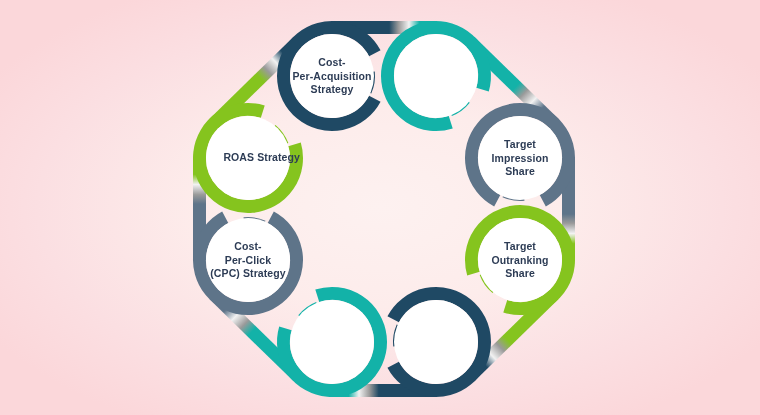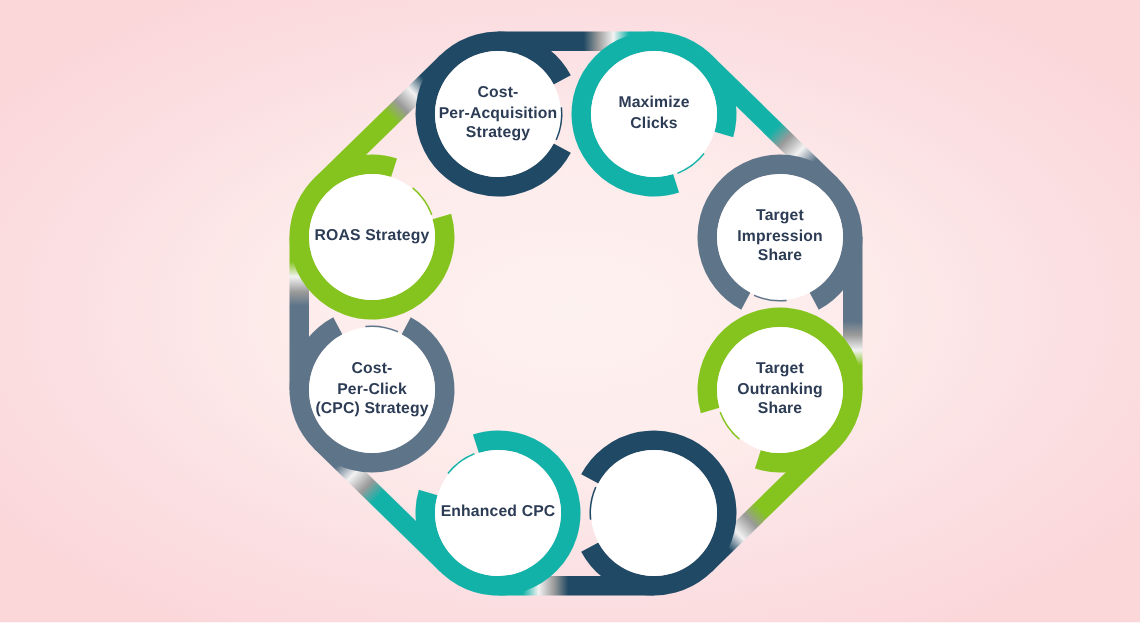--- a/index.html
+++ b/index.html
@@ -36,21 +36,21 @@
     pointer-events: none;
   }
   
   .n0 { left: 332px; top: 76px; }
   .n1 { left: 436px; top: 76px; }
   .n2 { left: 520px; top: 158px; }
   .n3 { left: 520px; top: 260px; }
   .n4 { left: 436px; top: 342px; }
   .n5 { left: 332px; top: 342px; }
   .n6 { left: 248px; top: 260px; }
-  .n7 { left: 248px; top: 158px; }
+  .n7 { left: 248px; top: 158px; text-align: right; }
 </style>
 </head>
 <body>
 
 <div class="stage">
   <svg id="octagon-svg" width="760" height="415" viewBox="0 0 760 415">
       <defs>
         <linearGradient id="edge-grad-0" gradientUnits="userSpaceOnUse" x1="332" y1="27.5" x2="436" y2="27.5">
           <stop offset="0" stop-color="#1f4964"></stop>
           <stop offset="0.55" stop-color="#1f4964"></stop>
@@ -146,26 +146,23 @@
       <path d="M 244.03 222.21 A 38 38 0 0 1 263.46 225.29" fill="none" stroke="#5e7489" stroke-width="10"></path>
       <circle cx="248" cy="260" r="42" fill="#ffffff"></circle>
       <path d="M 294.55 144.38 A 48.5 48.5 0 1 1 262.74 111.79" fill="none" stroke="#85c41e" stroke-width="13"></path>
       <path d="M 272.27 128.76 A 38 38 0 0 1 283.64 144.81" fill="none" stroke="#85c41e" stroke-width="10"></path>
       <circle cx="248" cy="158" r="42" fill="#ffffff"></circle>
     </svg>
 
   <div class="node-label n0">Cost-
 Per-Acquisition
 Strategy</div>
-  <div class="node-label n1">Maximize
-Clicks</div>
   <div class="node-label n2">Target
 Impression
 Share</div>
   <div class="node-label n3">Target
 Outranking
 Share</div>
-  <div class="node-label n5">Enhanced CPC</div>
   <div class="node-label n6">Cost-
 Per-Click
 (CPC) Strategy</div>
   <div class="node-label n7">ROAS Strategy</div>
 </div>
 
 </body></html>

